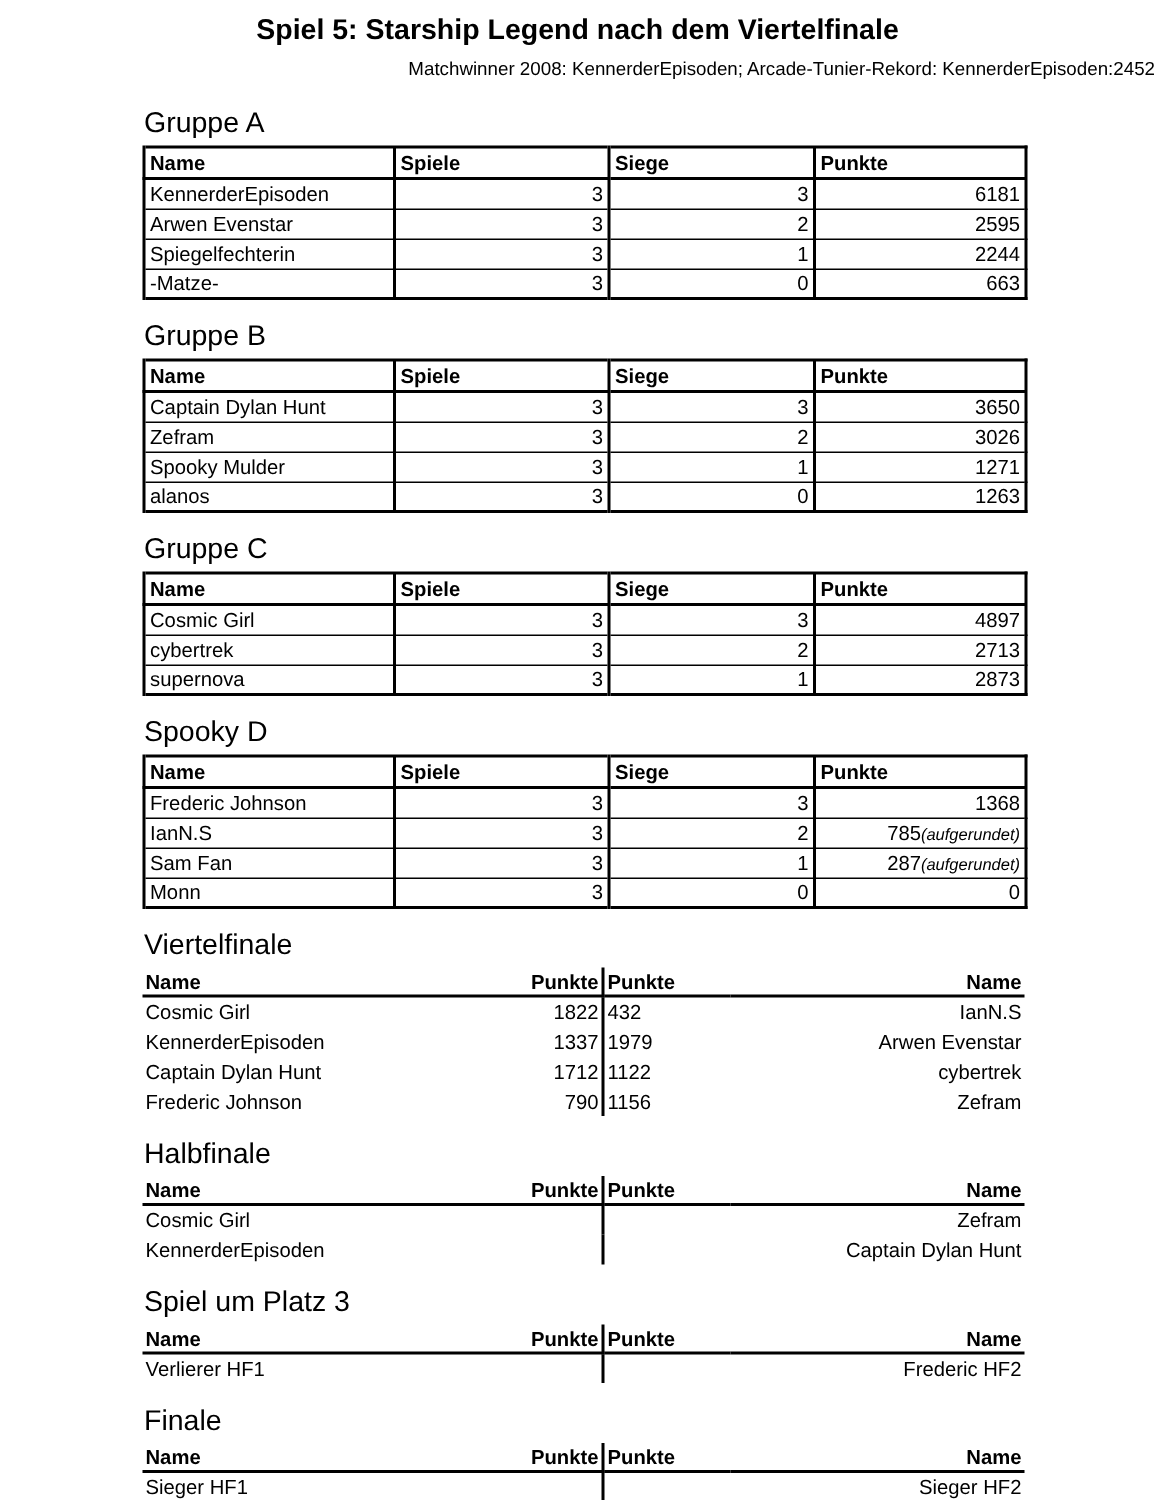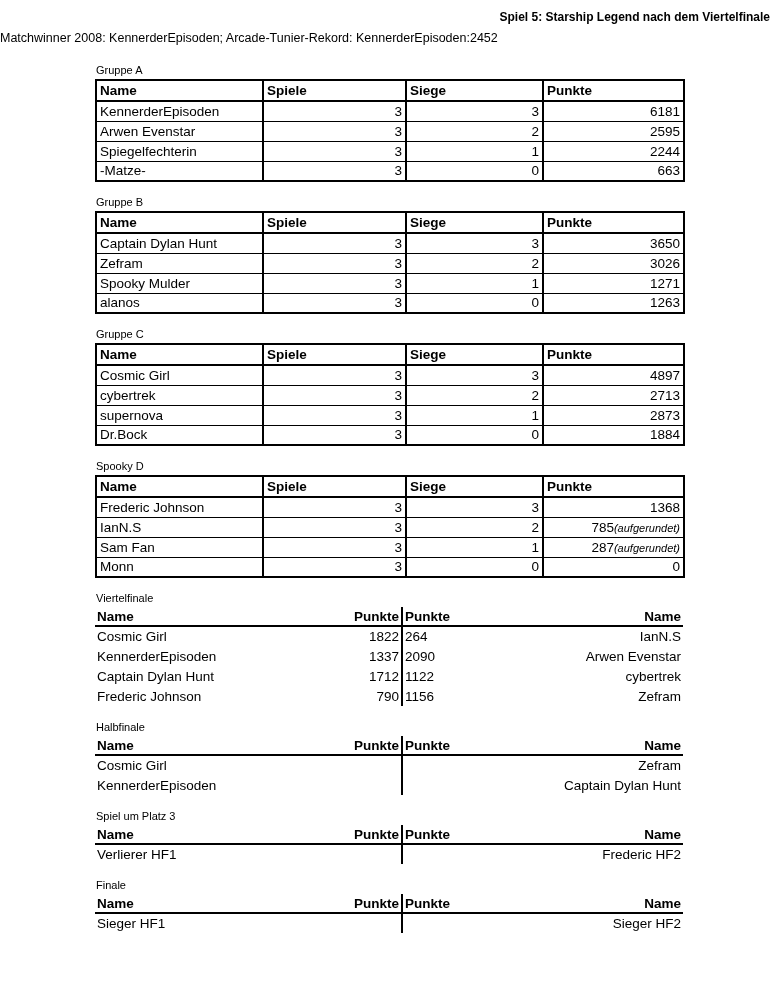--- a/index.html
+++ b/index.html
@@ -4,28 +4,28 @@
 <style>
   * { box-sizing: border-box; }
   html, body { margin: 0; padding: 0; }
   body {
     width: 770px; height: 1000px;
     background: #ffffff; color: #000000;
     font-family: "Liberation Sans", sans-serif;
     overflow: hidden;
   }
   .title {
-    text-align: right; font-weight: bold;
-    font-size: 12px; margin: 10px 0 7px 0;
+    text-align: center; font-weight: bold;
+    font-size: 19px; margin: 10px 0 7px 0;
   }
   .subtitle {
-    text-align: left; font-size: 12.5px; margin: 0 0 19px 0;
+    text-align: right; font-size: 12.5px; margin: 0 0 19px 0;
   }
   .content { margin-left: 95px; width: 588px; }
-  .section-label { font-size: 11px; margin: 0 0 3px 1px; }
+  .section-label { font-size: 19px; margin: 0 0 3px 1px; }
   .group-section { margin-bottom: 14px; }
   .bracket-section { margin-bottom: 15px; }
 
   table { border-collapse: collapse; width: 588px; table-layout: fixed; }
 
   
   .group-table { border: 2px solid #000; }
   .group-table th, .group-table td {
     border: 1px solid #000; border-left: 2px solid #000;
     font-size: 13.5px; padding: 0 3px; height: 20px;
@@ -180,26 +180,20 @@
             <td class="num">3</td>
             <td class="num">2</td>
             <td class="num"><span>2713</span><span class="note"></span></td>
           </tr>
           <tr>
             <td>supernova</td>
             <td class="num">3</td>
             <td class="num">1</td>
             <td class="num"><span>2873</span><span class="note"></span></td>
           </tr>
-          <tr>
-            <td>Dr.Bock</td>
-            <td class="num">3</td>
-            <td class="num">0</td>
-            <td class="num"><span>1884</span><span class="note"></span></td>
-          </tr>
         </tbody>
       </table>
     </section>
 
     <section class="group-section">
       <div class="section-label">Spooky D</div>
       <table class="group-table">
         <colgroup>
             <col style="width:167px">
             <col style="width:143px">
@@ -257,27 +251,27 @@
             <th>Name</th>
             <th class="p1">Punkte</th>
             <th class="p2">Punkte</th>
             <th class="name2">Name</th>
           </tr>
         </thead>
         <tbody>
           <tr>
             <td>Cosmic Girl</td>
             <td class="p1">1822</td>
-            <td class="p2">264</td>
+            <td class="p2">432</td>
             <td class="name2">IanN.S</td>
           </tr>
           <tr>
             <td>KennerderEpisoden</td>
             <td class="p1">1337</td>
-            <td class="p2">2090</td>
+            <td class="p2">1979</td>
             <td class="name2">Arwen Evenstar</td>
           </tr>
           <tr>
             <td>Captain Dylan Hunt</td>
             <td class="p1">1712</td>
             <td class="p2">1122</td>
             <td class="name2">cybertrek</td>
           </tr>
           <tr>
             <td>Frederic Johnson</td>

